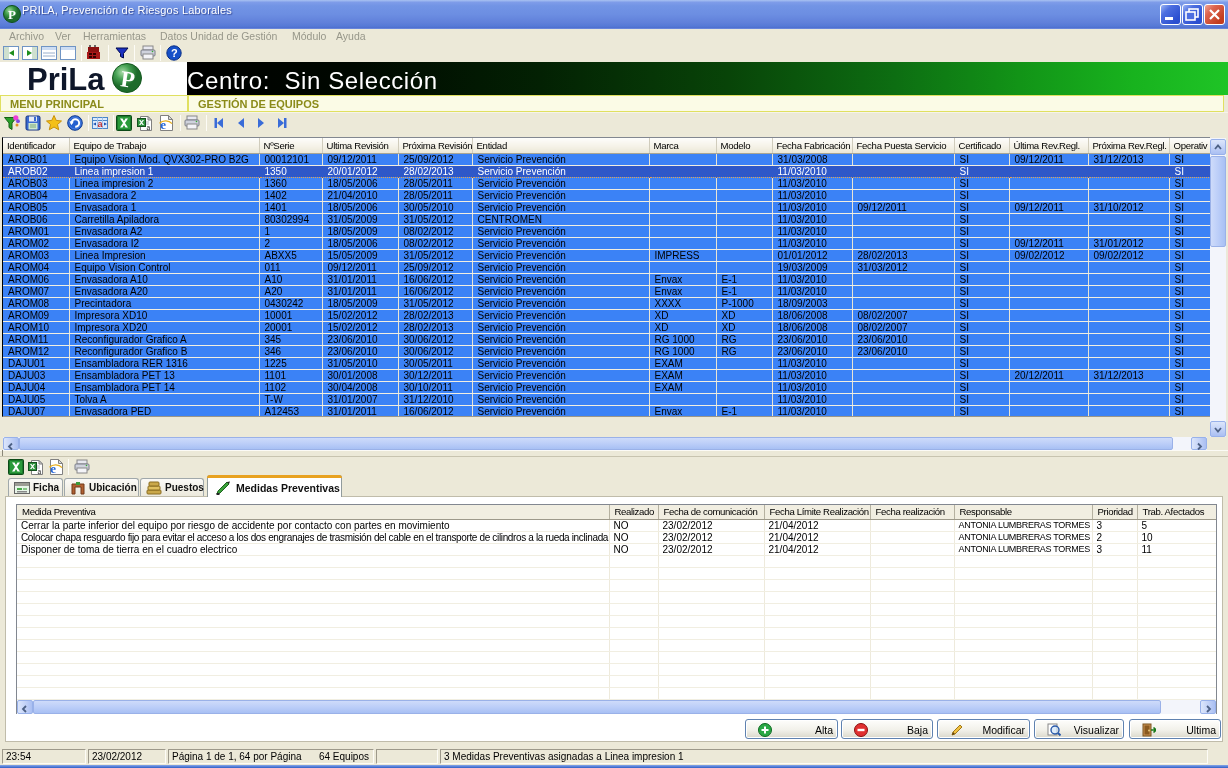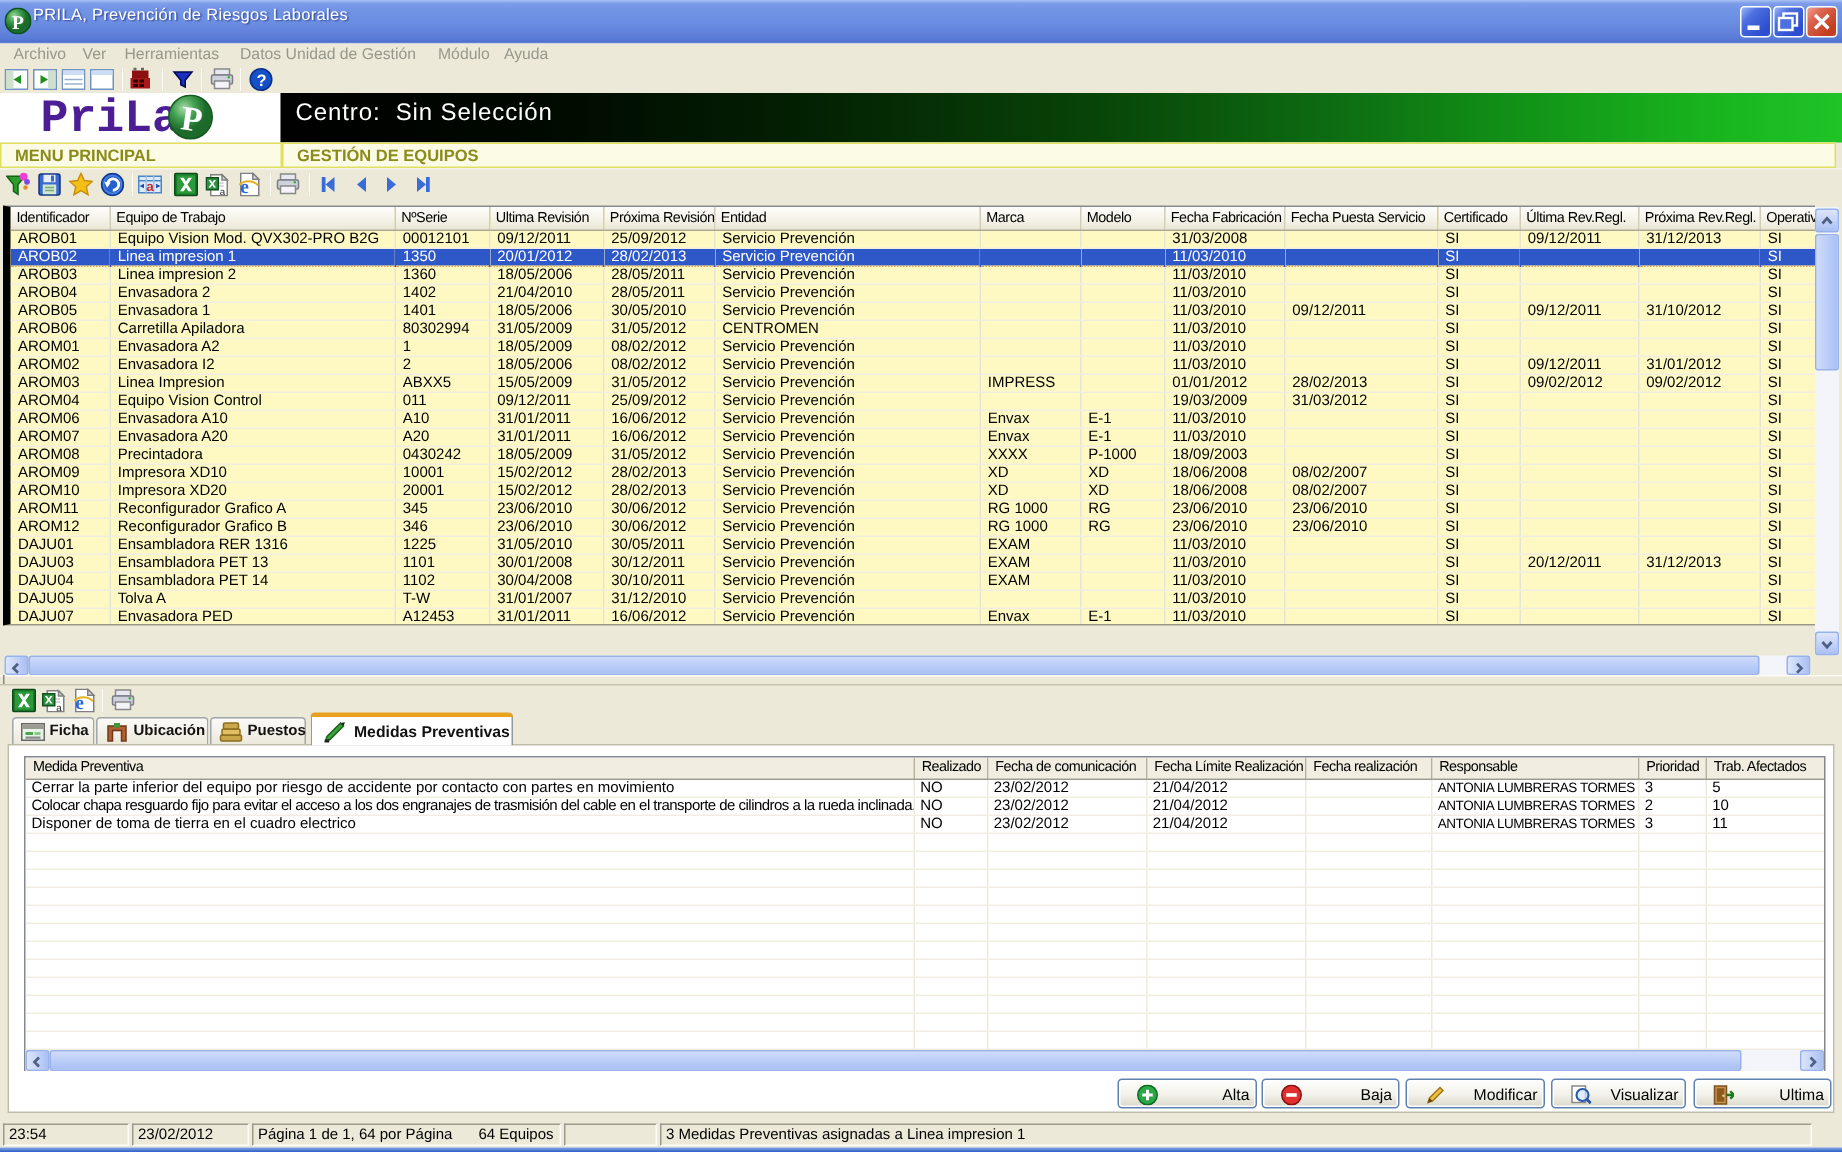--- a/index.html
+++ b/index.html
@@ -17,30 +17,30 @@
 #menu{left:0;top:29px;width:1228px;height:15px;background:#ece9d8;font-size:10.5px;color:#97978a}
 #menu span{position:absolute;top:1px}
 
 .tb{background:#ece9d8}
 #tb1{left:0;top:44px;width:1228px;height:18px}
 #tb2{left:0;top:112px;width:1228px;height:25px;border-top:1px solid #f6f4ea}
 .sep{position:absolute;width:1px;background:#b9b5a2;border-right:1px solid #fdfcf6}
 .ic{position:absolute;width:16px;height:16px}
 
 #logo{left:0;top:62px;width:187px;height:33px;background:#fff}
-#plogo{position:absolute;left:27px;top:0px;font-size:31px;font-weight:bold;color:#4c1d95;letter-spacing:0px;font-family:Liberation Mono, monospace}
+#plogo{position:absolute;left:27px;top:0px;font-size:31px;font-weight:bold;color:#0f172a;letter-spacing:0px;font-family:Liberation Sans, sans-serif}
 #banner{left:187px;top:62px;width:1041px;height:33px;background:linear-gradient(90deg,#000000 0%,#000800 16%,#032103 34%,#084408 52%,#0d6e12 68%,#129417 80%,#18b31e 91%,#1fc426 100%)}
-#banner .txt{position:absolute;left:10px;top:5px;font-size:16px;color:#fff;letter-spacing:0.6px}
+#banner .txt{position:absolute;left:0;top:5px;font-size:24px;color:#fff;letter-spacing:0.6px}
 
 .ystrip{top:95px;height:17px;background:#fbfbe6;border:1px solid #e0e060;color:#8b8b1a;font-size:11px;font-weight:bold}
 #ys1{left:0;width:188px}
 #ys2{left:188px;width:1036px}
 .ystrip span{position:absolute;top:2px;left:9px;white-space:nowrap}
 
-#grid1{left:2px;top:137px;width:1208px;height:280px;background:#fef9c3;border-top:1px solid #828790;border-left:5px solid #000000;border-bottom:1px solid #9a968a;overflow:hidden}
+#grid1{left:2px;top:137px;width:1208px;height:280px;background:#3b82f6;border-top:1px solid #828790;border-left:1px solid #000000;border-bottom:1px solid #9a968a;overflow:hidden}
 #grid1 table{border-collapse:collapse;table-layout:fixed;width:1208px}
 #grid1 th{height:15px;font-weight:normal;text-align:left;padding:0 0 0 4px;overflow:hidden;white-space:nowrap;background:linear-gradient(180deg,#fdfdfb 0%,#f4f1e6 60%,#eae6d6 100%);border-right:1px solid #d0ccbc;border-bottom:1px solid #a9a593;font-size:9.6px;letter-spacing:-0.3px}
 #grid1 td{height:12px;padding:0 0 0 5px;overflow:hidden;white-space:nowrap;border-right:1px solid #e8e4d4;border-bottom:1px solid #f1eee1;font-size:10px;line-height:11px}
 #grid1 tr.sel td{background:#2e58c8;color:#fff;border-right-color:#2e58c8;border-bottom-color:#e8a24a;border-bottom-style:dotted}
 
 .sbv{position:absolute;background:#f3f5fb}
 .sbtn{position:absolute;border:1px solid #98b1ea;border-radius:2px;background:linear-gradient(180deg,#dce6fb 0%,#c4d3f7 50%,#aabff2 100%)}
 .sbtnh{background:linear-gradient(90deg,#dce6fb 0%,#c4d3f7 50%,#aabff2 100%)}
 .sthumb{position:absolute;border:1px solid #9ab1e8;border-radius:2px;background:linear-gradient(90deg,#cedbfa 0%,#bccef8 50%,#a8c0f4 100%)}
 .sthumbh{background:linear-gradient(180deg,#cedbfa 0%,#bccef8 50%,#a8c0f4 100%)}

